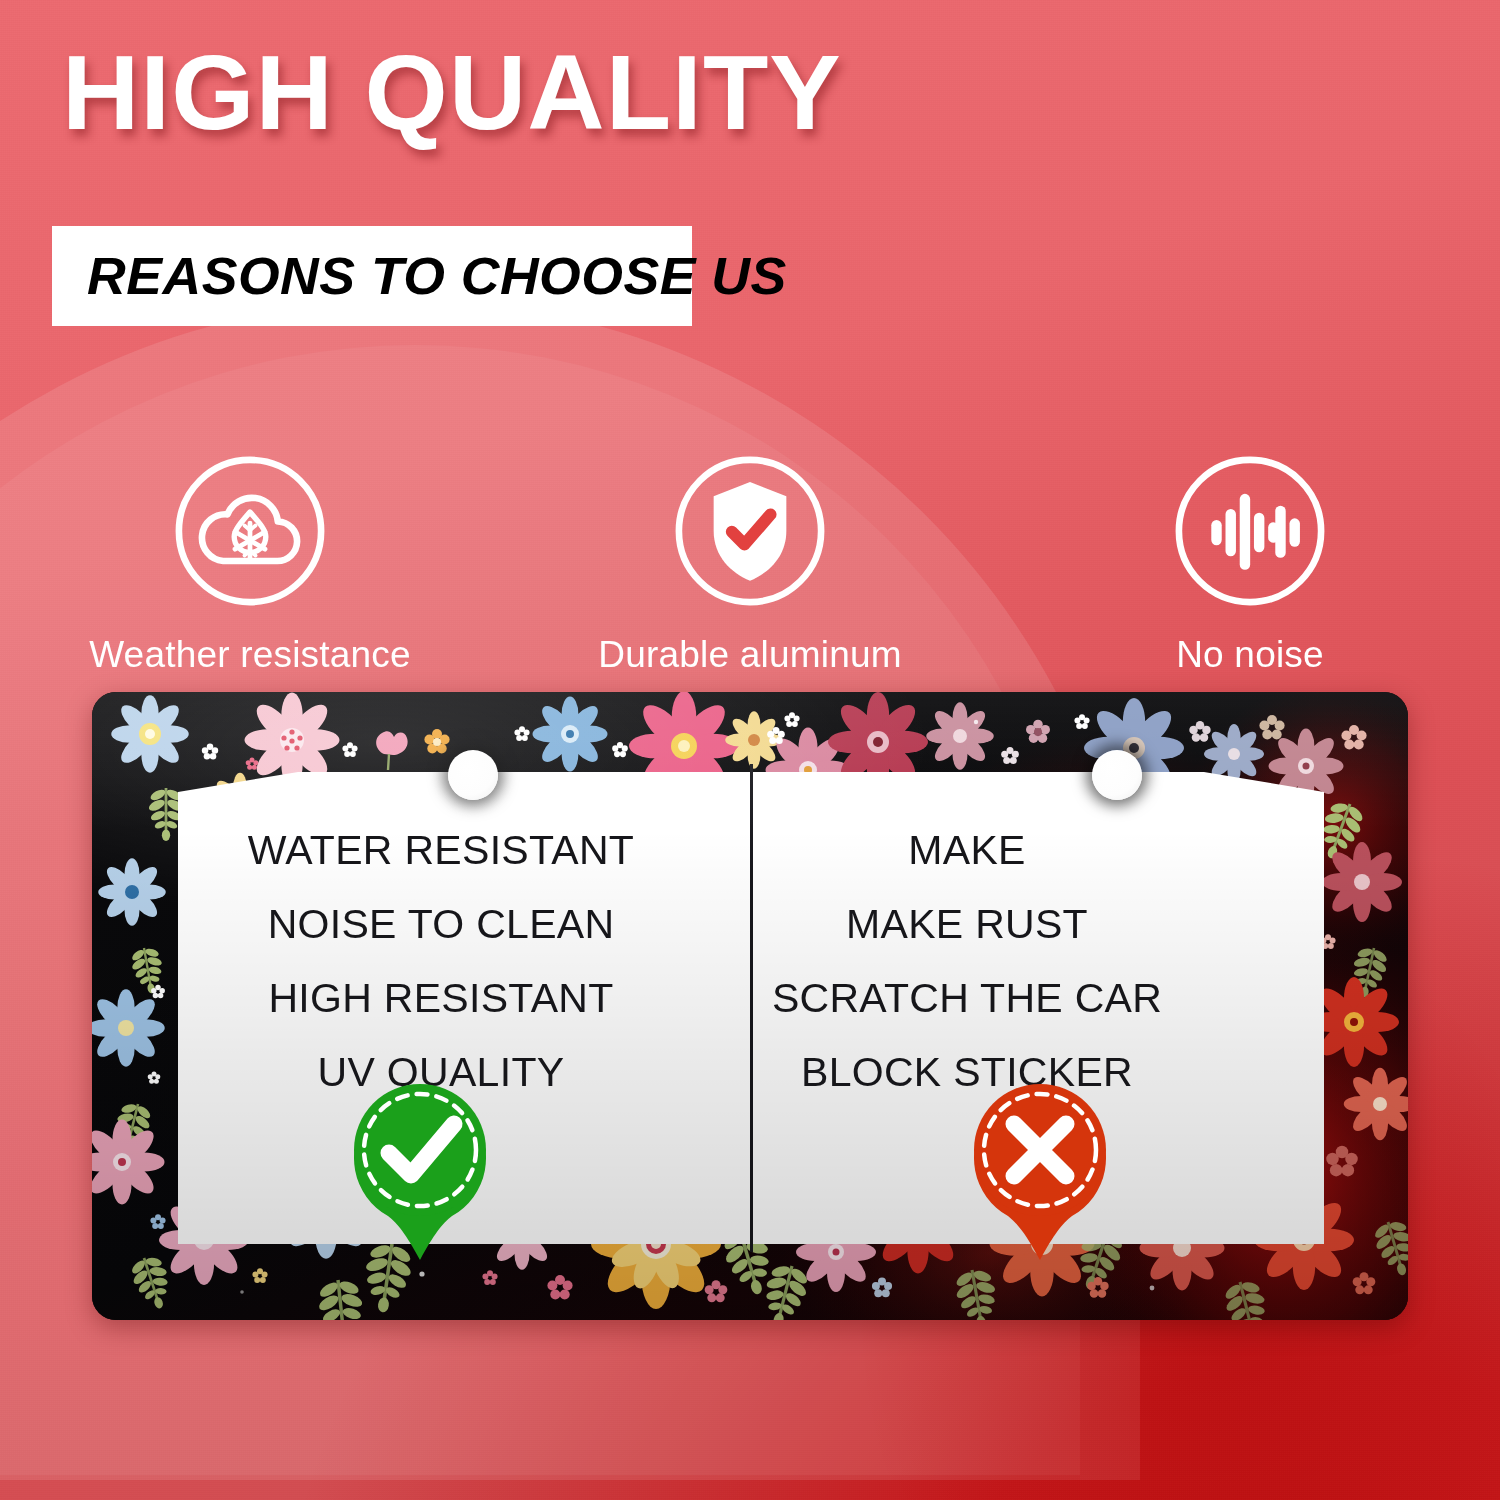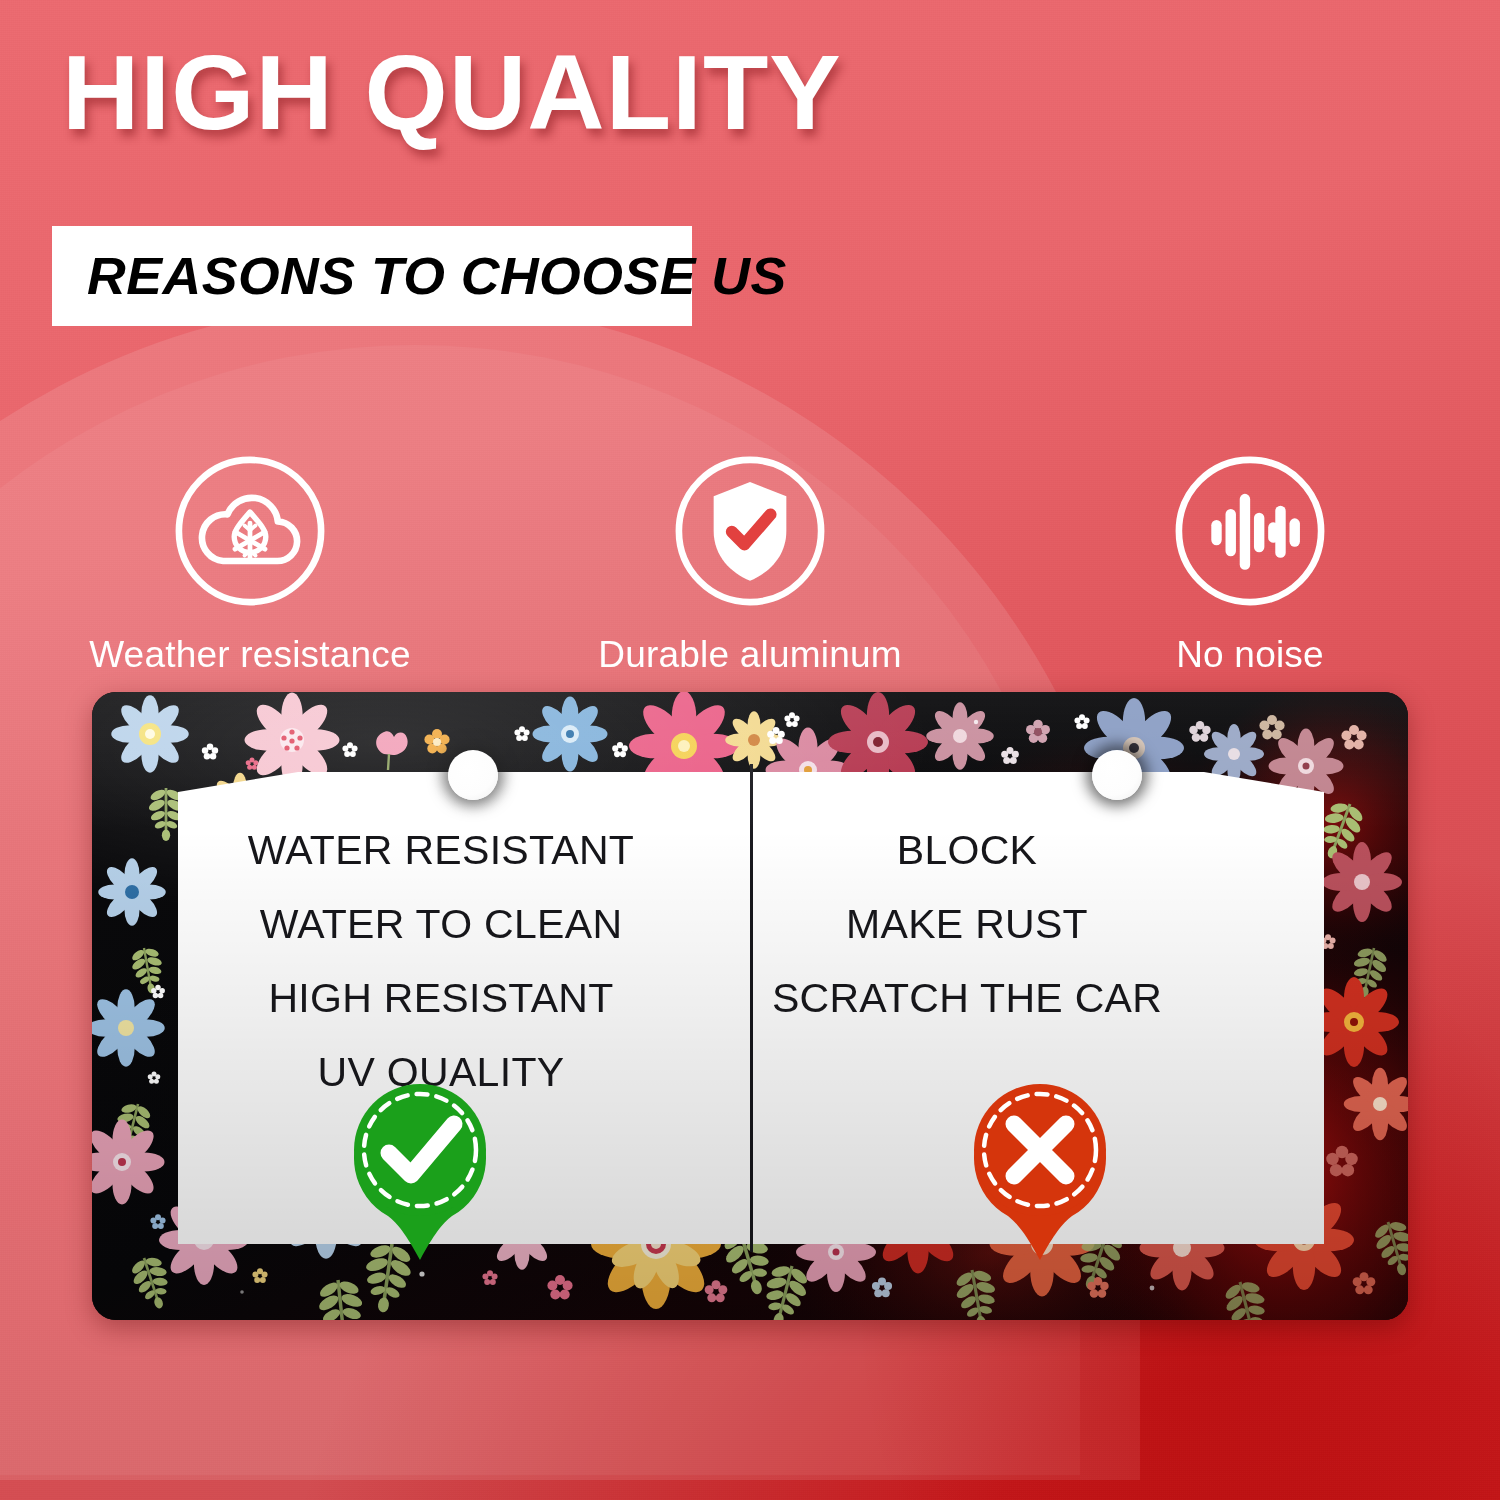--- a/index.html
+++ b/index.html
@@ -632,29 +632,30 @@
   <div class="plate-hole" id="hole-left"></div>
   <div class="plate-hole" id="hole-right"></div>
 
   <div id="plate-gloss"></div>
 </div>
 
 <div style="position:absolute; left:178px; top:772px; width:1052px; height:472px; pointer-events:none;">
 
   <div class="panel-lines left">
     <div class="panel-line">WATER RESISTANT</div>
-    <div class="panel-line">WATER TO CLEAN</div>
+    <div class="panel-line">NOISE TO CLEAN</div>
     <div class="panel-line">HIGH RESISTANT</div>
     <div class="panel-line">UV QUALITY</div>
   </div>
 
   <div class="panel-lines right">
-    <div class="panel-line">BLOCK</div>
+    <div class="panel-line">MAKE</div>
     <div class="panel-line">MAKE RUST</div>
     <div class="panel-line">SCRATCH THE CAR</div>
+    <div class="panel-line">BLOCK STICKER</div>
   </div>
 </div>
 
 <svg class="pin" id="pin-good" viewBox="0 0 152 186">
   <path d="M76 186 C62 160 54 150 44 142 A66 66 0 1 1 108 142 C98 150 90 160 76 186 Z" fill="#1BA01B"></path>
   <circle cx="76" cy="76" r="66" fill="#1BA01B"></circle>
   <circle cx="76" cy="76" r="56" fill="none" stroke="#ffffff" stroke-width="4.5" stroke-linecap="round" stroke-dasharray="11 9"></circle>
   <path d="M45 79 L67 101 L110 50" fill="none" stroke="#ffffff" stroke-width="17" stroke-linecap="round" stroke-linejoin="round"></path>
 </svg>
 

